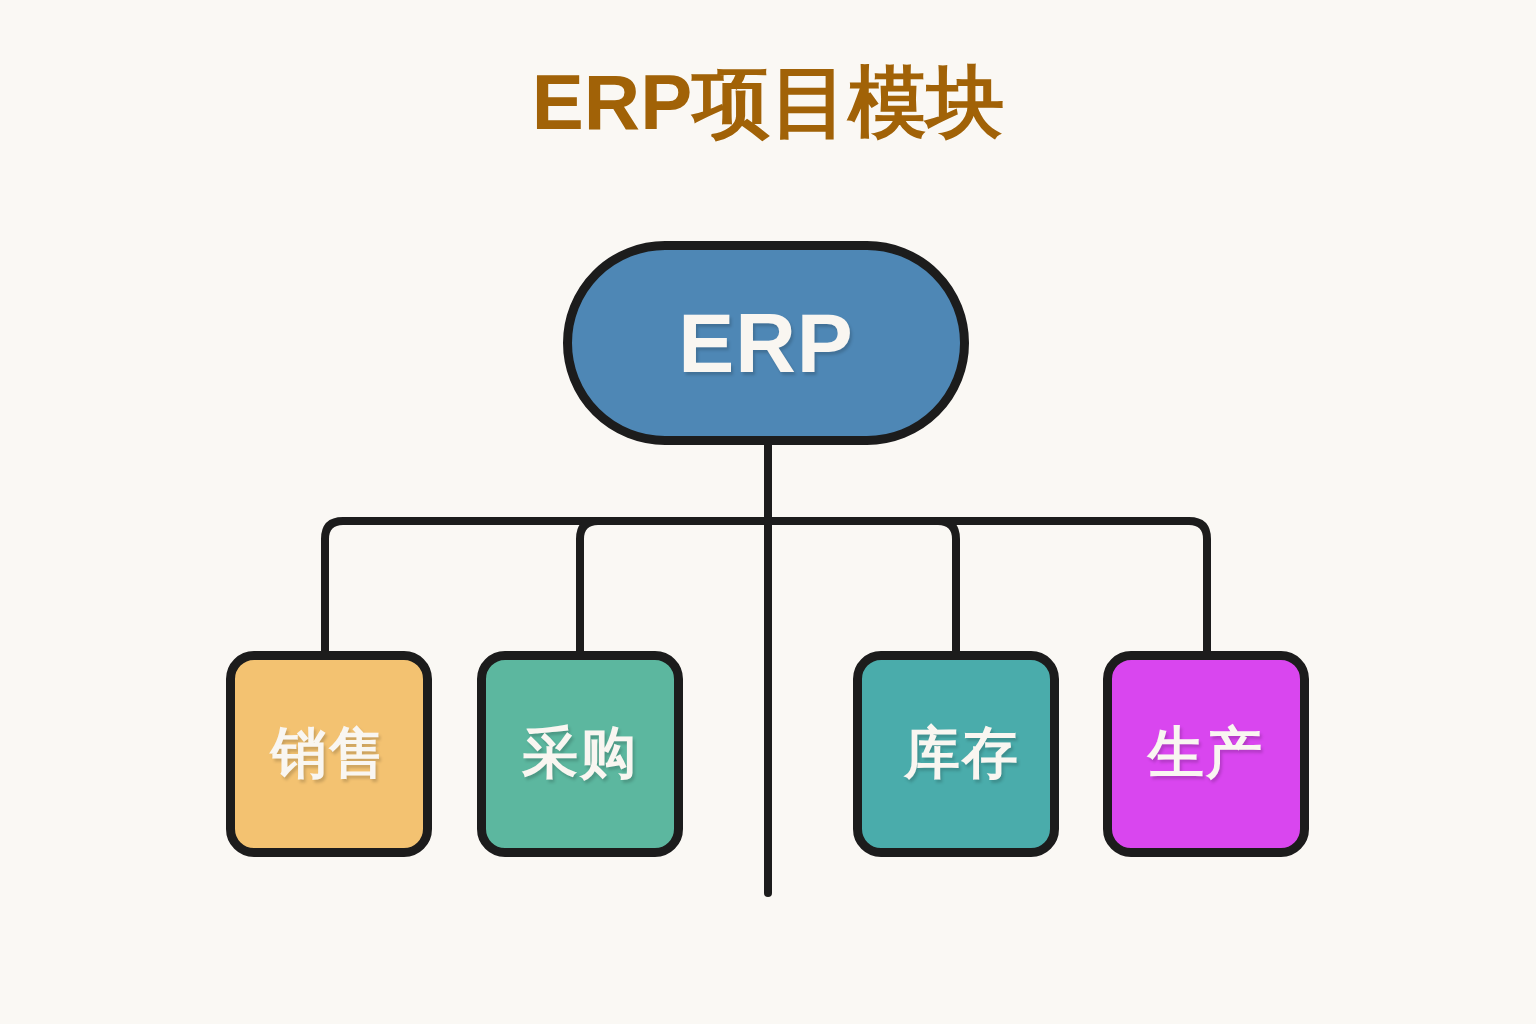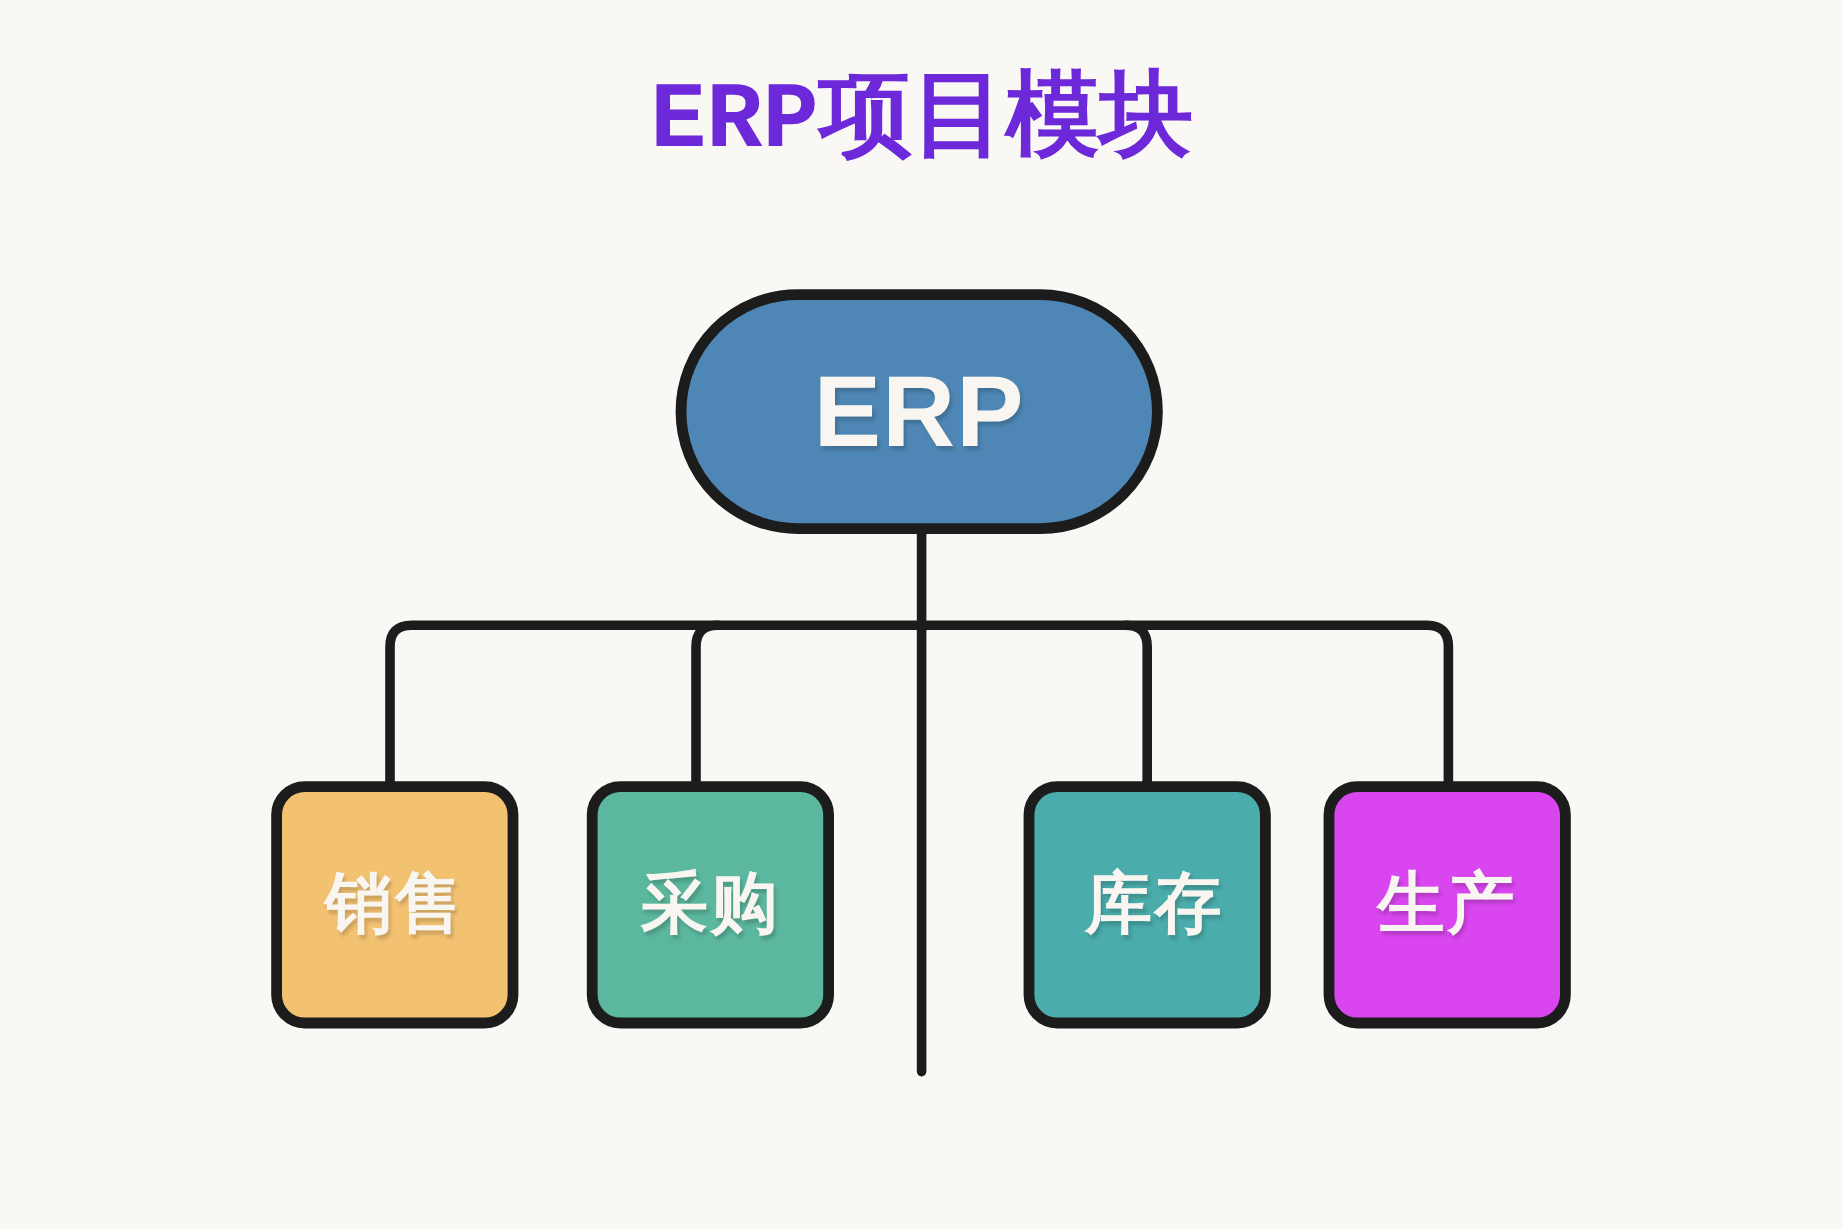--- a/index.html
+++ b/index.html
@@ -21,24 +21,24 @@
   }
   #diagram-title {
     position: absolute;
     left: 0;
     top: 62px;
     width: 1536px;
     text-align: center;
     font-size: 78px;
     font-weight: 700;
     letter-spacing: 0px;
-    color: #6d28d9;
+    color: #a16207;
     line-height: 1.05;
     white-space: nowrap;
-    font-family: Liberation Mono, monospace;
+    font-family: Liberation Sans, sans-serif;
   }
   #connectors {
     position: absolute;
     left: 0;
     top: 0;
     width: 1536px;
     height: 1024px;
     pointer-events: none;
   }
   .node {
@@ -65,21 +65,21 @@
   }
   .node-child {
     top: 651px;
     width: 206px;
     height: 206px;
     border-radius: 28px;
     font-size: 56px;
     letter-spacing: 2px;
   }
   #node-sales   { left: 226px; }
-  #node-purch   { left: 477px; margin-left: 12px; }
+  #node-purch   { left: 477px; }
   #node-stock   { left: 853px; padding-left: 12px; }
   #node-prod    { left: 1103px; }
 </style>
 </head>
 <body style="background: rgb(250, 248, 244);">
 
 <div id="stage" style="background: rgb(250, 248, 244);">
 
   <div id="diagram-title">ERP项目模块</div>
 

